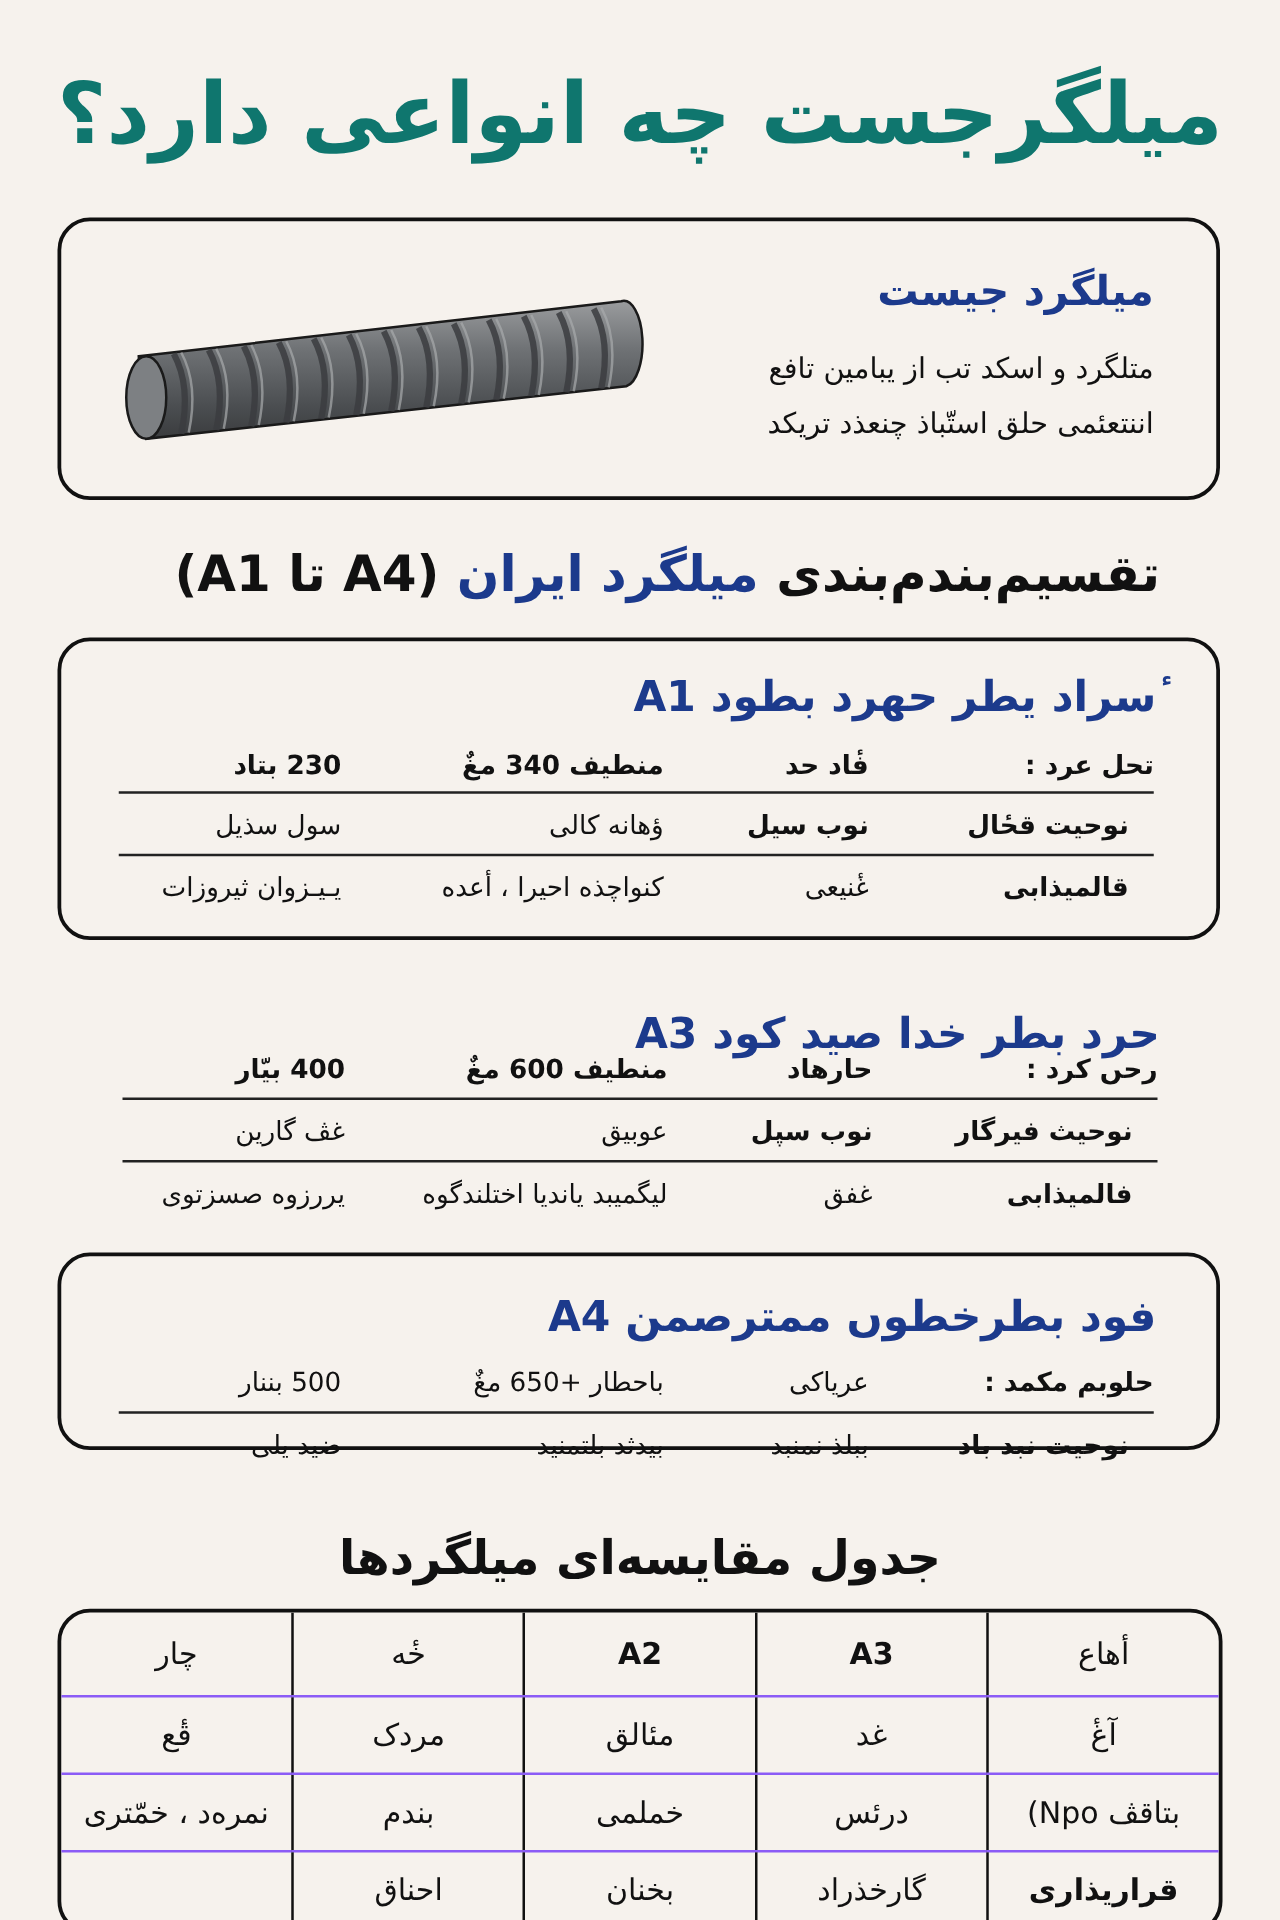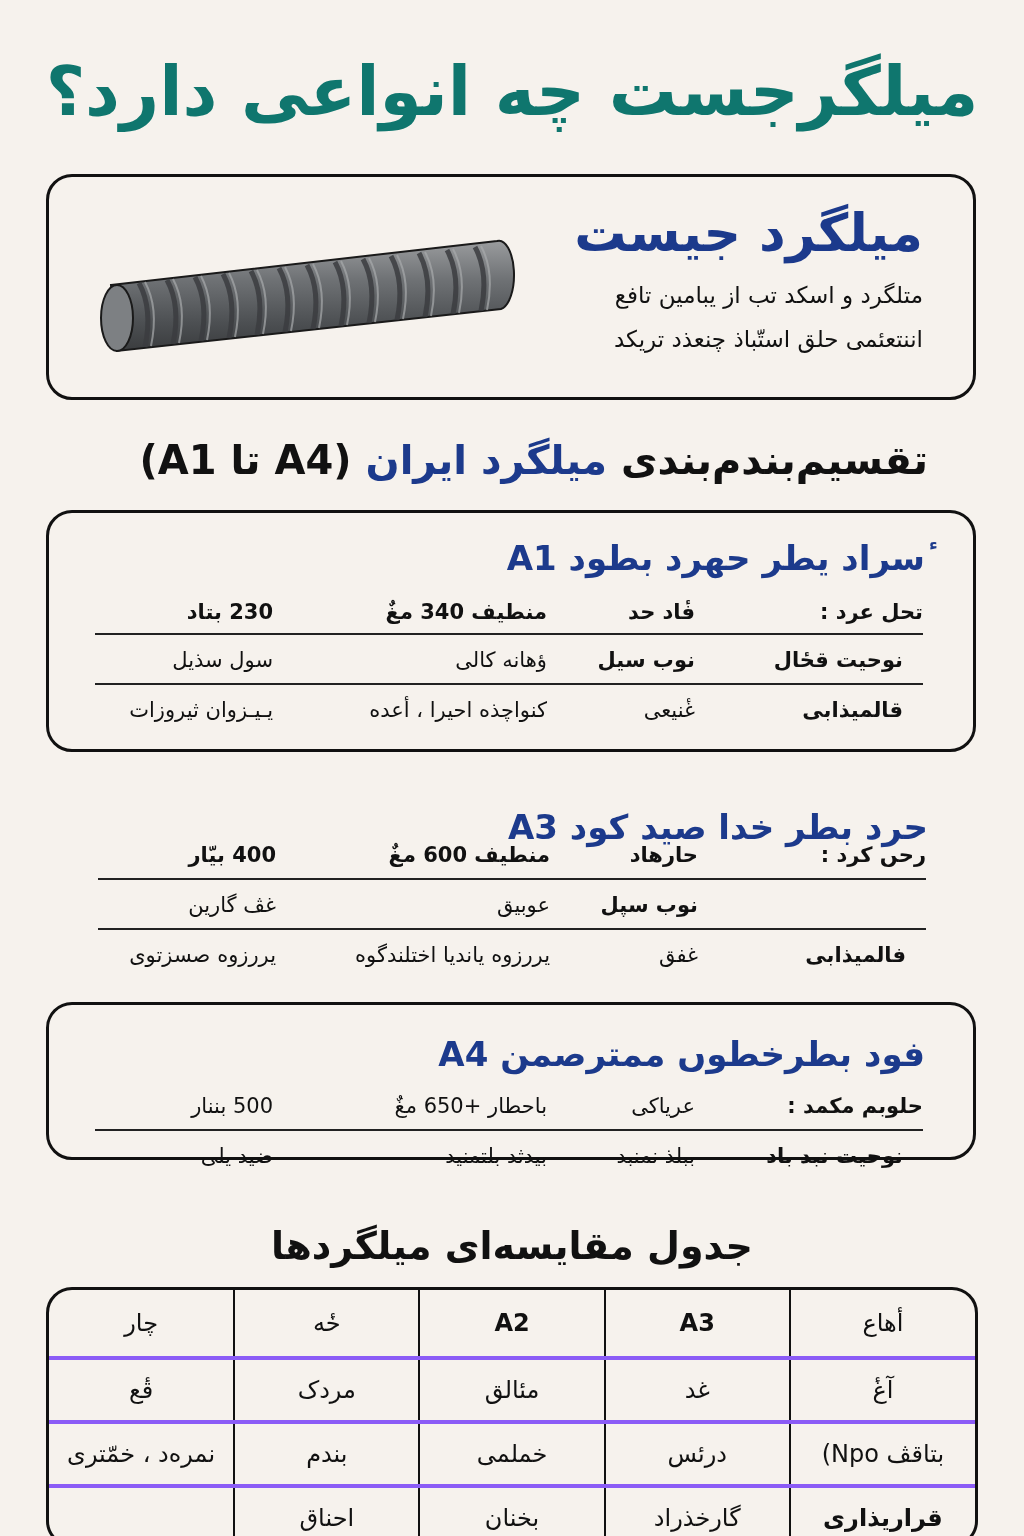--- a/index.html
+++ b/index.html
@@ -39,21 +39,21 @@
       border-radius: 26px;
       box-sizing: border-box;
     }
 
     
     .intro-card { top: 174px; height: 226px; }
     .intro-title {
       position: absolute;
       right: 50px;
       top: 26px;
-      font-size: 52px;
+      font-size: 33px;
       font-weight: bold;
       line-height: 60px;
     }
     .intro-line {
       position: absolute;
       right: 50px;
       font-size: 23px;
       line-height: 36px;
       white-space: nowrap;
     }
@@ -105,21 +105,21 @@
     .type-row.ruled { border-top: 2px solid #222; }
     .type-row span {
       position: absolute;
       top: 0;
       font-size: 21px;
       line-height: 50px;
       white-space: nowrap;
     }
     .type-row .c1 { right: 20px; font-weight: bold; }
     .type-row .c2 { right: 228px; }
-    .type-row .c3 { right: 376px; text-align: center; }
+    .type-row .c3 { right: 392px; text-align: center; }
     .type-row .c4 { right: 650px; }
     .type-row.head span { font-weight: bold; }
     .type-row.head .c1 { right: 0px; }
 
     .a1-block { top: 510px; height: 242px; }
     .a1-block .type-title { top: 20px; }
     .a1-block .r1 { top: 74px; }
     .a1-block .r2 { top: 120px; }
     .a1-block .r3 { top: 170px; }
 
@@ -157,21 +157,21 @@
       overflow: hidden;
     }
     table.compare {
       border-collapse: collapse;
       width: 100%;
       table-layout: fixed;
       direction: rtl;
     }
     table.compare td {
       border-left: 2px solid #111;
-      border-bottom: 4px solid #8b5cf6;
+      border-bottom: 2px solid #8b5cf6;
       text-align: center;
       font-size: 24px;
       height: 60px;
       padding: 0;
       white-space: nowrap;
     }
     table.compare tr td:last-child { border-left: none; }
     table.compare tr.head td { font-weight: bold; height: 66px; }
     table.compare tr td:first-child { font-weight: normal; }
     table.compare tr:last-child td:first-child { font-weight: bold; }
@@ -263,28 +263,29 @@
 
 <div class="type-block a3-block">
   <div class="type-title blue">حرد بطر خدا صید کود A3</div>
   <div class="type-row head r1">
     <span class="c1">رحں کرد :</span>
     <span class="c2">حارهاد</span>
     <span class="c3">منطیف 600 مغٌ</span>
     <span class="c4">400 بیّار</span>
   </div>
   <div class="type-row ruled r2">
+    <span class="c1">نوحیث فیرگار</span>
     <span class="c2" style="font-weight:bold">نوب سپل</span>
     <span class="c3">عوبیق</span>
     <span class="c4">غڤ گارین</span>
   </div>
   <div class="type-row ruled r3">
     <span class="c1">فالمیذابی</span>
     <span class="c2">غفق</span>
-    <span class="c3">یررزوه یاندیا اختلندگوه</span>
+    <span class="c3">لیگمیبد یاندیا اختلندگوه</span>
     <span class="c4">یررزوه صسزتوی</span>
   </div>
 </div>
 
 <div class="type-block boxed a4-block">
   <div class="type-title blue">فود بطرخطوں ممترصمن A4</div>
   <div class="type-row head r1">
     <span class="c1">حلوبم مکمد :</span>
     <span class="c2" style="font-weight:normal">عریاکی</span>
     <span class="c3" style="font-weight:normal">باحطار +650 مغٌ</span>

